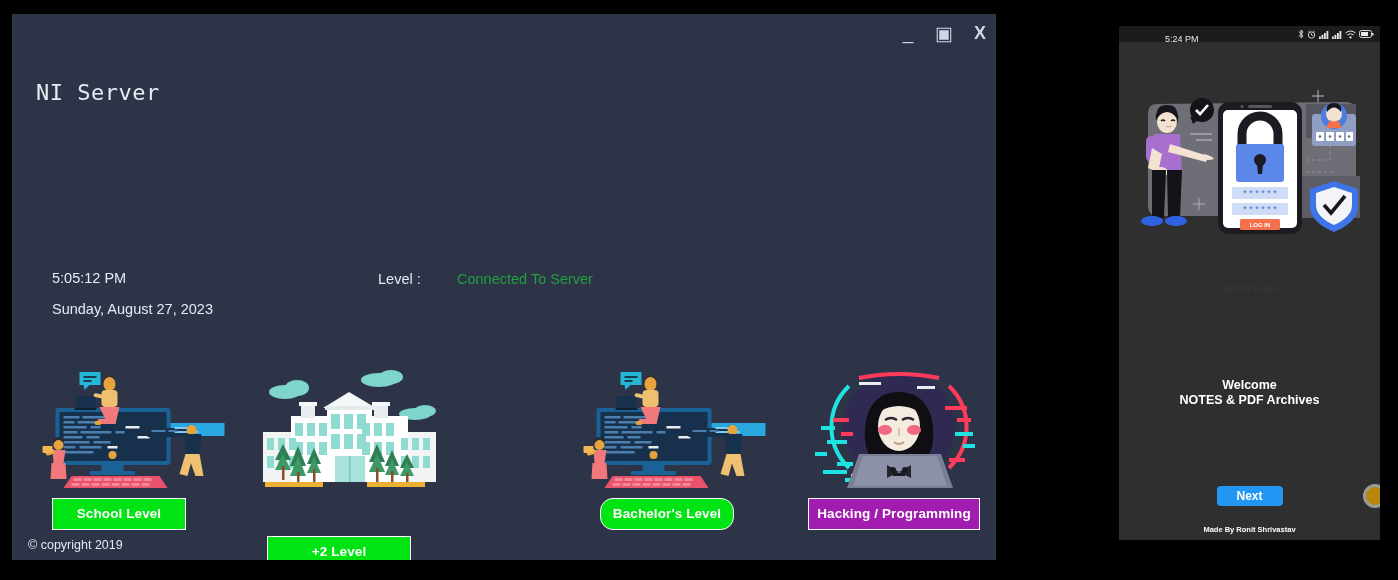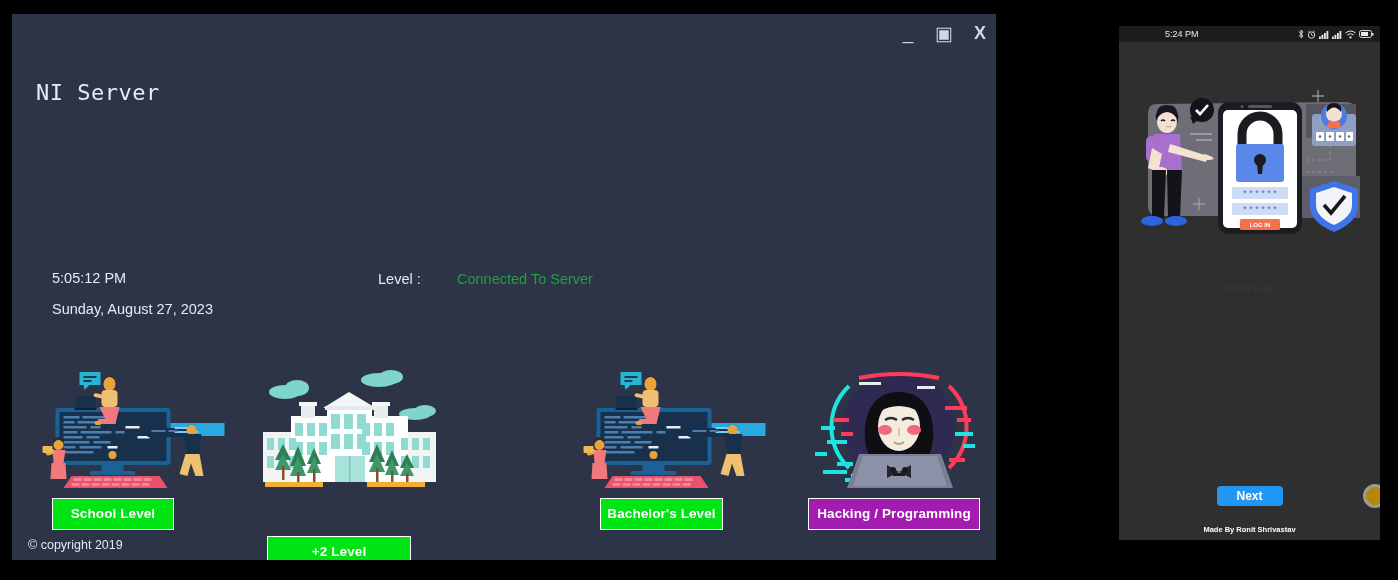--- a/index.html
+++ b/index.html
@@ -66,42 +66,42 @@
     font-family: "Liberation Sans", sans-serif;
     letter-spacing: 0.1px;
   }
   .btn-green { background: #00e413; }
   .btn-red   { background: #a21caf; }
 
   .card.c1 { left: 27px;  }
   .card.c2 { left: 240px; }
   .card.c3 { left: 568px; }
   .card.c4 { left: 790px; }
-  .card.c1 .card-btn { width: 122px; margin-left: 13px; }
+  .card.c1 .card-btn { width: 134px; margin-left: 13px; }
   .card.c2 .card-btn { width: 144px; margin-left: 15px; margin-top: 48px; }
-  .card.c3 .card-btn { width: 123px; margin-left: 20px; }
+  .card.c3 .card-btn { width: 134px; margin-left: 20px; border-radius: 13px; }
   .card.c4 .card-btn { width: 172px; margin-left: 6px; }
 
   .copyright {
     position: absolute; left: 16px; bottom: 8px;
     font-size: 12.5px; color: #e3e7f0;
   }
 
   
   .phone {
     position: absolute; left: 1119px; top: 26px;
     width: 261px; height: 514px;
     background: #2f2f2f;
     overflow: hidden;
   }
   .statusbar {
     position: absolute; top: 0; left: 0; right: 0; height: 16px;
     background: #1c1c1c; color: #e9e9e9;
-    display: flex; align-items: center;
-    font-size: 9px; padding: 0 6px;
+    display: flex; 
+    font-size: 9px; padding: 8px 6px;
   }
   .sb-time { margin-left: 40px; font-size: 9px; }
   .sb-icons { margin-left: auto; display: flex; align-items: center; gap: 3px; }
   .sb-icons svg { display: block; }
 
   .phone-body { position: absolute; top: 16px; left: 0; right: 0; bottom: 0; }
   .illus-wrap {
     position: absolute; top: 44px; left: 0; right: 0; height: 160px;
     display: flex; align-items: center; justify-content: center;
   }
@@ -648,20 +648,24 @@
           </g>
 
           <path d="M180 103 L204 95 L228 103 L228 120 q0 16 -24 26 q-24 -10 -24 -26 Z" fill="#3f74e8"></path>
           <path d="M186 107 L204 101 L222 107 L222 119 q0 12 -18 20 q-18 -8 -18 -20 Z" fill="#f3f4f7"></path>
           <path d="M194 119 L201 127 L215 110" stroke="#16161c" stroke-width="3.6" fill="none"></path>
         </svg>
       </div>
 
       <div class="caption">Secure Login</div>
 
+      <div class="welcome">
+        <div>Welcome</div>
+        <div>NOTES &amp; PDF Archives</div>
+      </div>
 
       <button class="next-btn">Next</button>
 
       <div class="made-by">Made By Ronit Shrivastav</div>
 
       <div class="fab"></div>
     </div>
   </div>
 
 </div>

